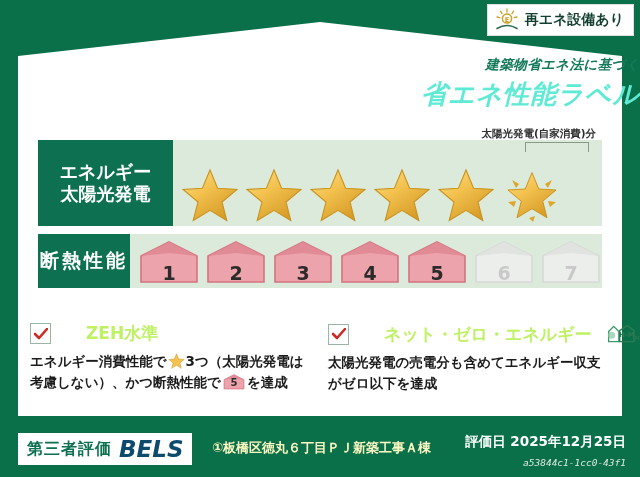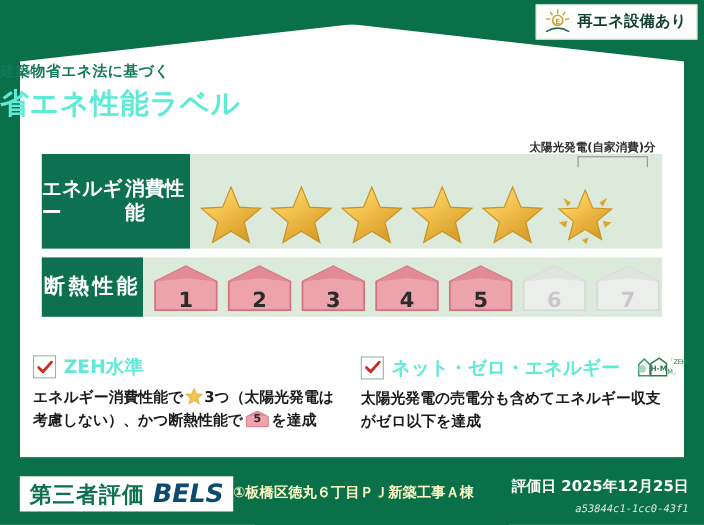--- a/index.html
+++ b/index.html
@@ -28,30 +28,30 @@
   
   .renew-badge{
     position:absolute;right:6px;top:4px;height:30px;
     background:#ffffff;border:1px solid #e0e0e0;
     display:flex;align-items:center;gap:5px;padding:0 9px 0 6px;
   }
   .renew-badge .txt{color:#123f31;font-weight:bold;font-size:14px;}
   .sun-ico{width:26px;height:24px;display:block;}
 
   
-  .title-wrap{position:absolute;left:0;top:56px;width:640px;text-align:left;}
+  .title-wrap{position:absolute;left:0;top:56px;width:640px;text-align:right;font-style:italic;}
   .title-sub{color:#12795a;font-weight:bold;font-size:13.5px;letter-spacing:.4px;}
   .title-main{color:#5eead4;font-weight:bold;font-size:26px;letter-spacing:1px;margin-top:3px;}
 
   
   .perf{position:absolute;left:38px;top:140px;width:564px;}
   .row{display:flex;align-items:stretch;margin-bottom:8px;position:relative;}
   .row-label{
     width:135px;background:#0d7050;color:#ffffff;
-    display:flex;flex-direction:row;align-items:center;justify-content:center;
+    display:flex;flex-direction:column;align-items:center;justify-content:center;
     font-weight:bold;line-height:1.25;
   }
   .row-label.energy{font-size:18px;height:86px;}
   .row-label.insul{font-size:19px;height:54px;letter-spacing:3px;}
   .row-body{flex:1;background:#dceadb;position:relative;display:flex;align-items:flex-end;}
   .row-body.energy{height:86px;padding-left:6px;}
   .row-body.insul{height:54px;padding-left:8px;}
 
   
   .stars{display:flex;align-items:center;gap:2px;}
@@ -83,40 +83,40 @@
   .house-badge.off .num{color:#c9c9c9;}
 
   
   .criteria{position:absolute;left:30px;top:322px;width:580px;display:flex;gap:16px;}
   .crit{width:282px;}
   .crit-head{display:flex;align-items:center;gap:7px;}
   .chk{
     width:19px;height:19px;border:1.6px solid #9bb5a4;background:#fff;
     display:flex;align-items:center;justify-content:center;flex:0 0 auto;
   }
-  .crit-title{color:#5eead4;font-weight:bold;font-size:17px;white-space:nowrap;}
+  .crit-title{color:#bef264;font-weight:bold;font-size:17px;white-space:nowrap;margin-left:28px;}
   .crit-body{
     margin-top:6px;font-size:13.5px;line-height:1.58;color:#1b1b1b;font-weight:bold;
   }
   .inline-star{display:inline-block;vertical-align:-3px;margin:0 1px;}
   .inline-house{display:inline-block;vertical-align:-4px;position:relative;width:22px;height:17px;margin:0 2px;}
   .inline-house .n{
     position:absolute;inset:0;display:flex;align-items:flex-end;justify-content:center;
     font-size:10px;font-weight:bold;color:#2b2b2b;z-index:2;padding-bottom:1px;
   }
   .zehm-logo{display:inline-flex;flex-direction:row;align-items:center;margin-left:2px;vertical-align:-7px;}
   .zehm-cap{font-size:6px;color:#2e7a55;letter-spacing:-.3px;margin-top:-1px;}
 
   
   .footer{position:absolute;left:0;bottom:0;width:640px;height:58px;}
   .bels{
     position:absolute;left:18px;bottom:12px;height:32px;background:#ffffff;
     display:flex;align-items:center;padding:0 9px;gap:7px;
   }
-  .bels .jp{color:#0d7050;font-weight:bold;font-size:20px;letter-spacing:1px;}
+  .bels .jp{color:#0d7050;font-weight:bold;font-size:16px;letter-spacing:1px;}
   .bels .en{color:#0c4a6e;font-weight:bold;font-size:23px;letter-spacing:0px;font-style:italic;}
   .addr{
     position:absolute;left:212px;bottom:20px;color:#fef9c3;font-size:13px;font-weight:bold;
     white-space:nowrap;
   }
   .eval{position:absolute;right:14px;bottom:26px;color:#ffffff;font-size:13.5px;font-weight:bold;white-space:nowrap;}
   .uuid{position:absolute;right:14px;bottom:9px;color:#dfe9e3;font-size:9.5px;white-space:nowrap;
         font-family:"DejaVu Sans Mono","Liberation Mono",monospace;font-style:italic;}
 </style>
 </head>
@@ -146,21 +146,21 @@
   <div class="title-wrap">
     <div class="title-sub">建築物省エネ法に基づく</div>
     <div class="title-main">省エネ性能ラベル</div>
   </div>
 
   <div class="perf">
 
     <div class="row">
       <div class="row-label energy">
         <span>エネルギー</span>
-        <span>消費性能</span>
+        <span>太陽光発電</span>
       </div>
       <div class="row-body energy">
         <div class="stars">
 
           <div class="star-slot">
             <svg class="star-svg" width="58" height="56" viewBox="0 0 58 56">
               <defs>
                   <linearGradient id="g1" x1="0" y1="0" x2="0.7" y2="1">
                 <stop offset="0" stop-color="#fbe08a"></stop>
                     <stop offset="0.45" stop-color="#f3c24f"></stop>

